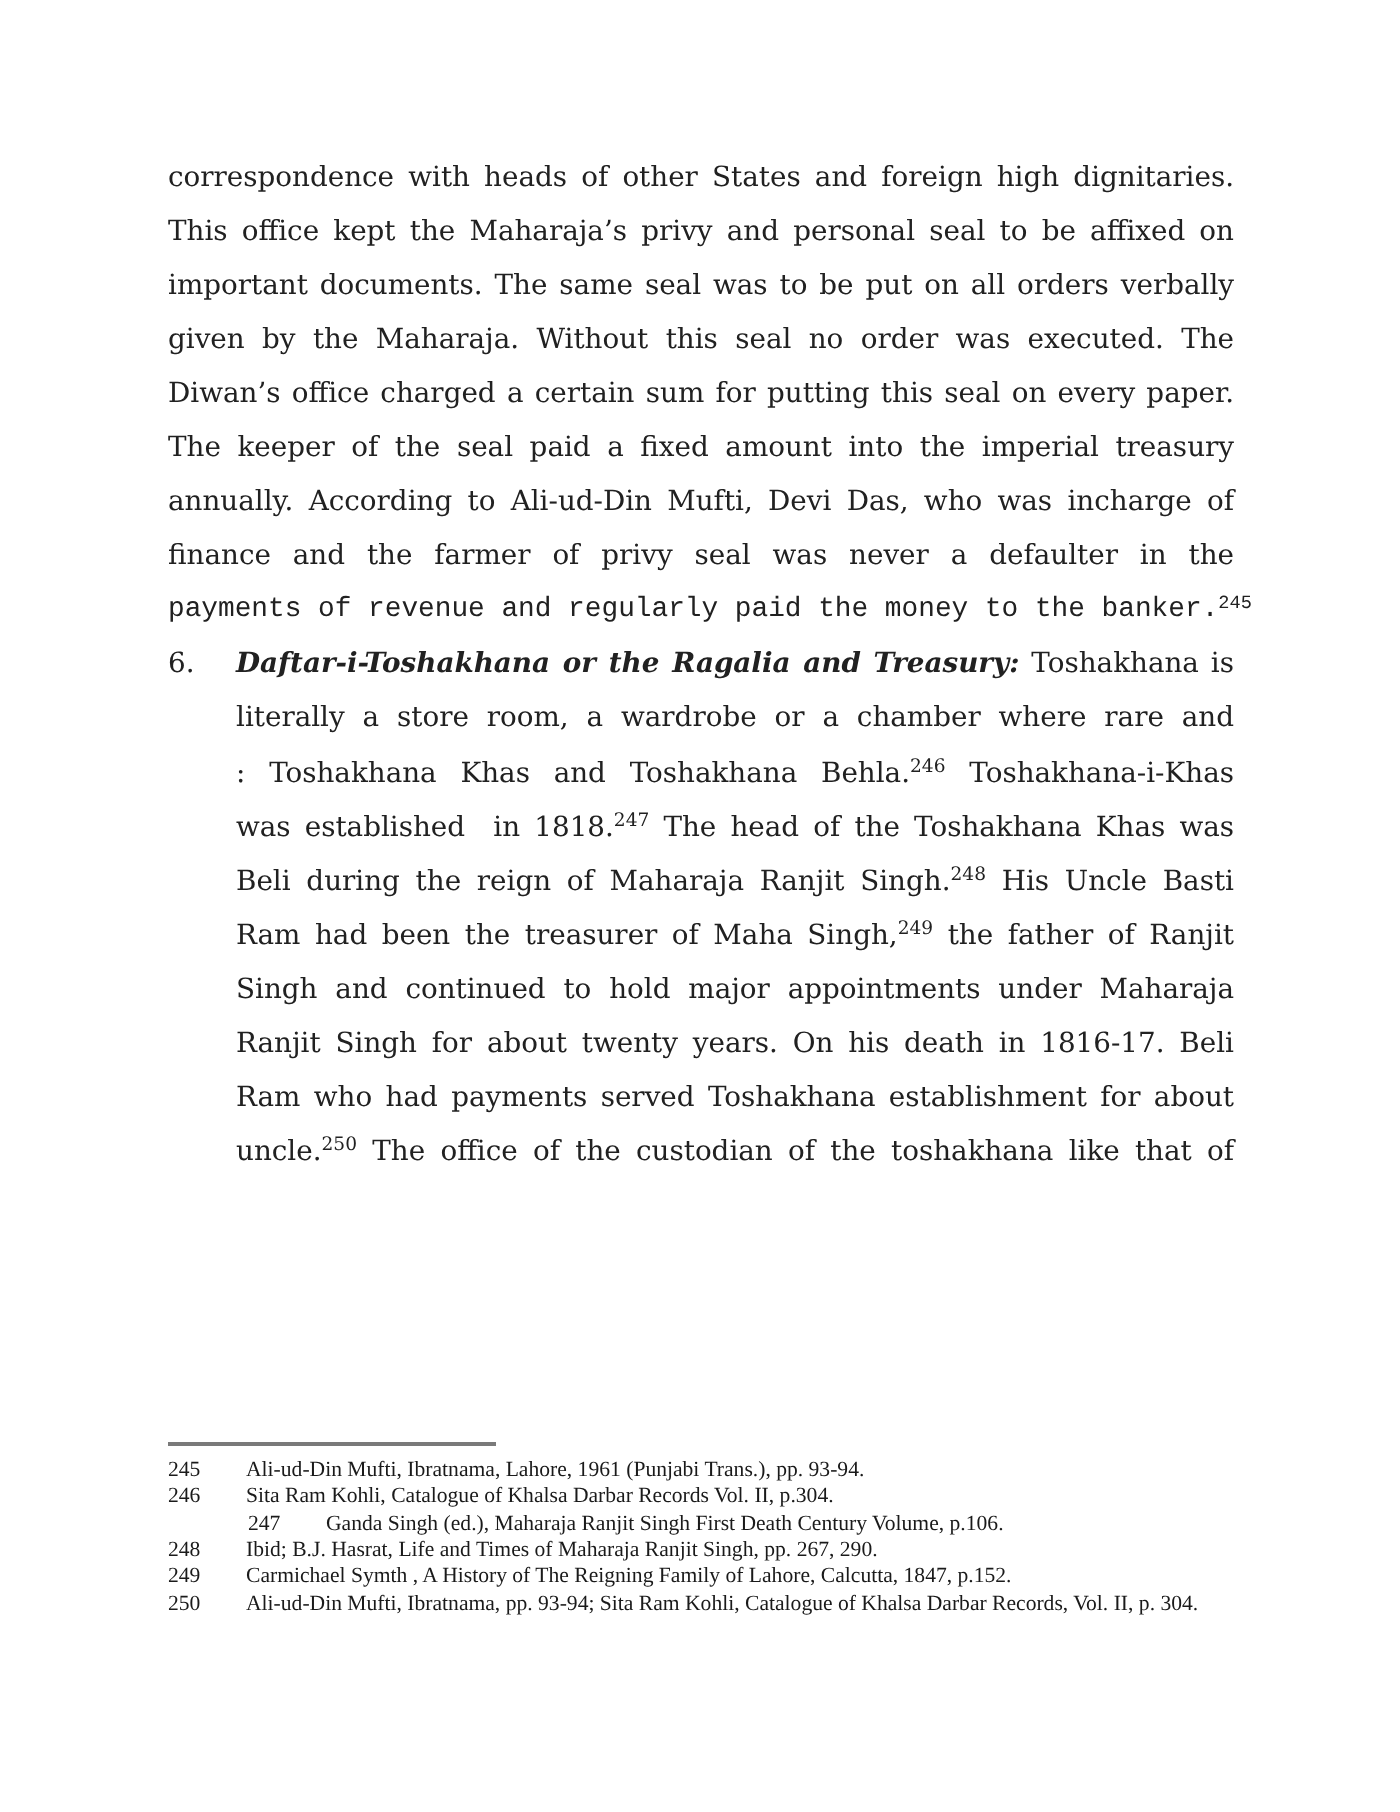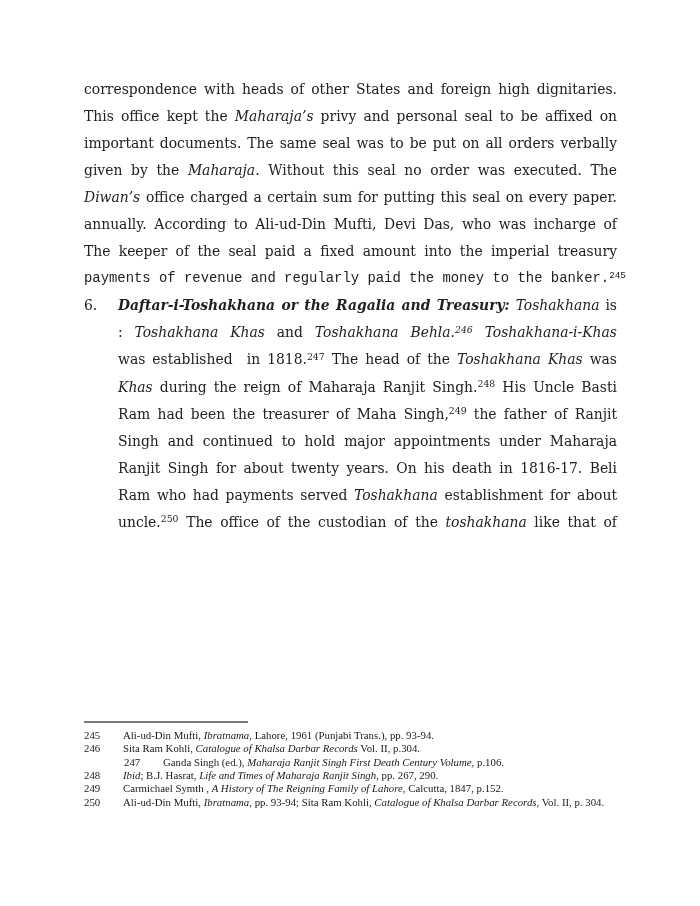--- a/index.html
+++ b/index.html
@@ -20,21 +20,21 @@
   .line {
     line-height:27.05px;
     height:27.05px;
     white-space:nowrap;
     text-align:justify;
     text-align-last:justify;
   }
   .line.natural { text-align-last:left;font-family:Liberation Mono, monospace; }
   .line.indented { padding-left:34px; position:relative; }
   .marker { position:absolute; left:0; }
-  .it  { font-style:italic; }
+  .it  { }
   .bd  { font-weight:700;font-style:italic; }
   .rn  { font-style:normal; font-weight:400;margin-top:48px; }
   .sup { font-size:9.3px; position:relative; top:-4.6px; line-height:0; }
   .fnblock {
     position:absolute;
     left:84px; top:721px; width:533px;
     font-family:"Liberation Serif", serif;
     font-size:10.8px;
     color:#1a1a1a;
   }
@@ -55,29 +55,31 @@
 <body>
 
 <div class="page">
   <div class="textblock">
     <div class="para">
         <div class="line"><span class="rn">correspondence with heads of other States and foreign high dignitaries.</span></div>
         <div class="line"><span class="rn">This office kept the </span><span class="it">Maharaja’s</span><span class="rn"> privy and personal seal to be affixed on</span></div>
         <div class="line"><span class="rn">important documents. The same seal was to be put on all orders verbally</span></div>
         <div class="line"><span class="rn">given by the </span><span class="it">Maharaja.</span><span class="rn"> Without this seal no order was executed. The</span></div>
         <div class="line"><span class="it">Diwan’s</span><span class="rn"> office charged a certain sum for putting this seal on every paper.</span></div>
+        <div class="line"><span class="rn">The keeper of the seal paid a fixed amount into the imperial treasury</span></div>
         <div class="line"><span class="rn">annually. According to Ali-ud-Din Mufti, Devi Das, who was incharge of</span></div>
-        <div class="line"><span class="rn">The keeper of the seal paid a fixed amount into the imperial treasury</span></div>
+        <div class="line"><span class="rn">finance and the farmer of privy seal was never a defaulter in the</span></div>
         <div class="line natural"><span class="rn">payments of revenue and regularly paid the money to the banker.</span><span class="sup">245</span></div>
       </div>
     <div class="para">
         <div class="line indented"><span class="marker">6.</span><span class="bd">Daftar-i-Toshakhana or the Ragalia and Treasury:</span><span class="rn"> </span><span class="it">Toshakhana</span><span class="rn"> is</span></div>
+        <div class="line indented"><span class="rn">literally a store room, a wardrobe or a chamber where rare and</span></div>
         <div class="line indented"><span class="rn">: </span><span class="it">Toshakhana Khas</span><span class="rn"> and </span><span class="it">Toshakhana Behla.</span><span class="sup it">246</span><span class="rn"> </span><span class="it">Toshakhana-i-Khas</span></div>
         <div class="line indented"><span class="rn">was established&nbsp; in 1818.</span><span class="sup">247</span><span class="rn"> The head of the </span><span class="it">Toshakhana Khas</span><span class="rn"> was</span></div>
-        <div class="line indented"><span class="it">Khas</span><span class="rn"> during the reign of Maharaja Ranjit Singh.</span><span class="sup">248</span><span class="rn"> His Uncle Basti</span></div>
+        <div class="line indented"><span class="it">Beli</span><span class="rn"> during the reign of Maharaja Ranjit Singh.</span><span class="sup">248</span><span class="rn"> His Uncle Basti</span></div>
         <div class="line indented"><span class="rn">Ram had been the treasurer of Maha Singh,</span><span class="sup">249</span><span class="rn"> the father of Ranjit</span></div>
         <div class="line indented"><span class="rn">Singh and continued to hold major appointments under Maharaja</span></div>
         <div class="line indented"><span class="rn">Ranjit Singh for about twenty years. On his death in 1816-17. Beli</span></div>
         <div class="line indented"><span class="rn">Ram who had payments served </span><span class="it">Toshakhana</span><span class="rn"> establishment for about</span></div>
         <div class="line indented"><span class="rn">uncle.</span><span class="sup">250</span><span class="rn"> The office of the custodian of the </span><span class="it">toshakhana</span><span class="rn"> like that of</span></div>
       </div>
   </div>
 
   <div class="fnblock">
     <div class="fn-sep"></div>

